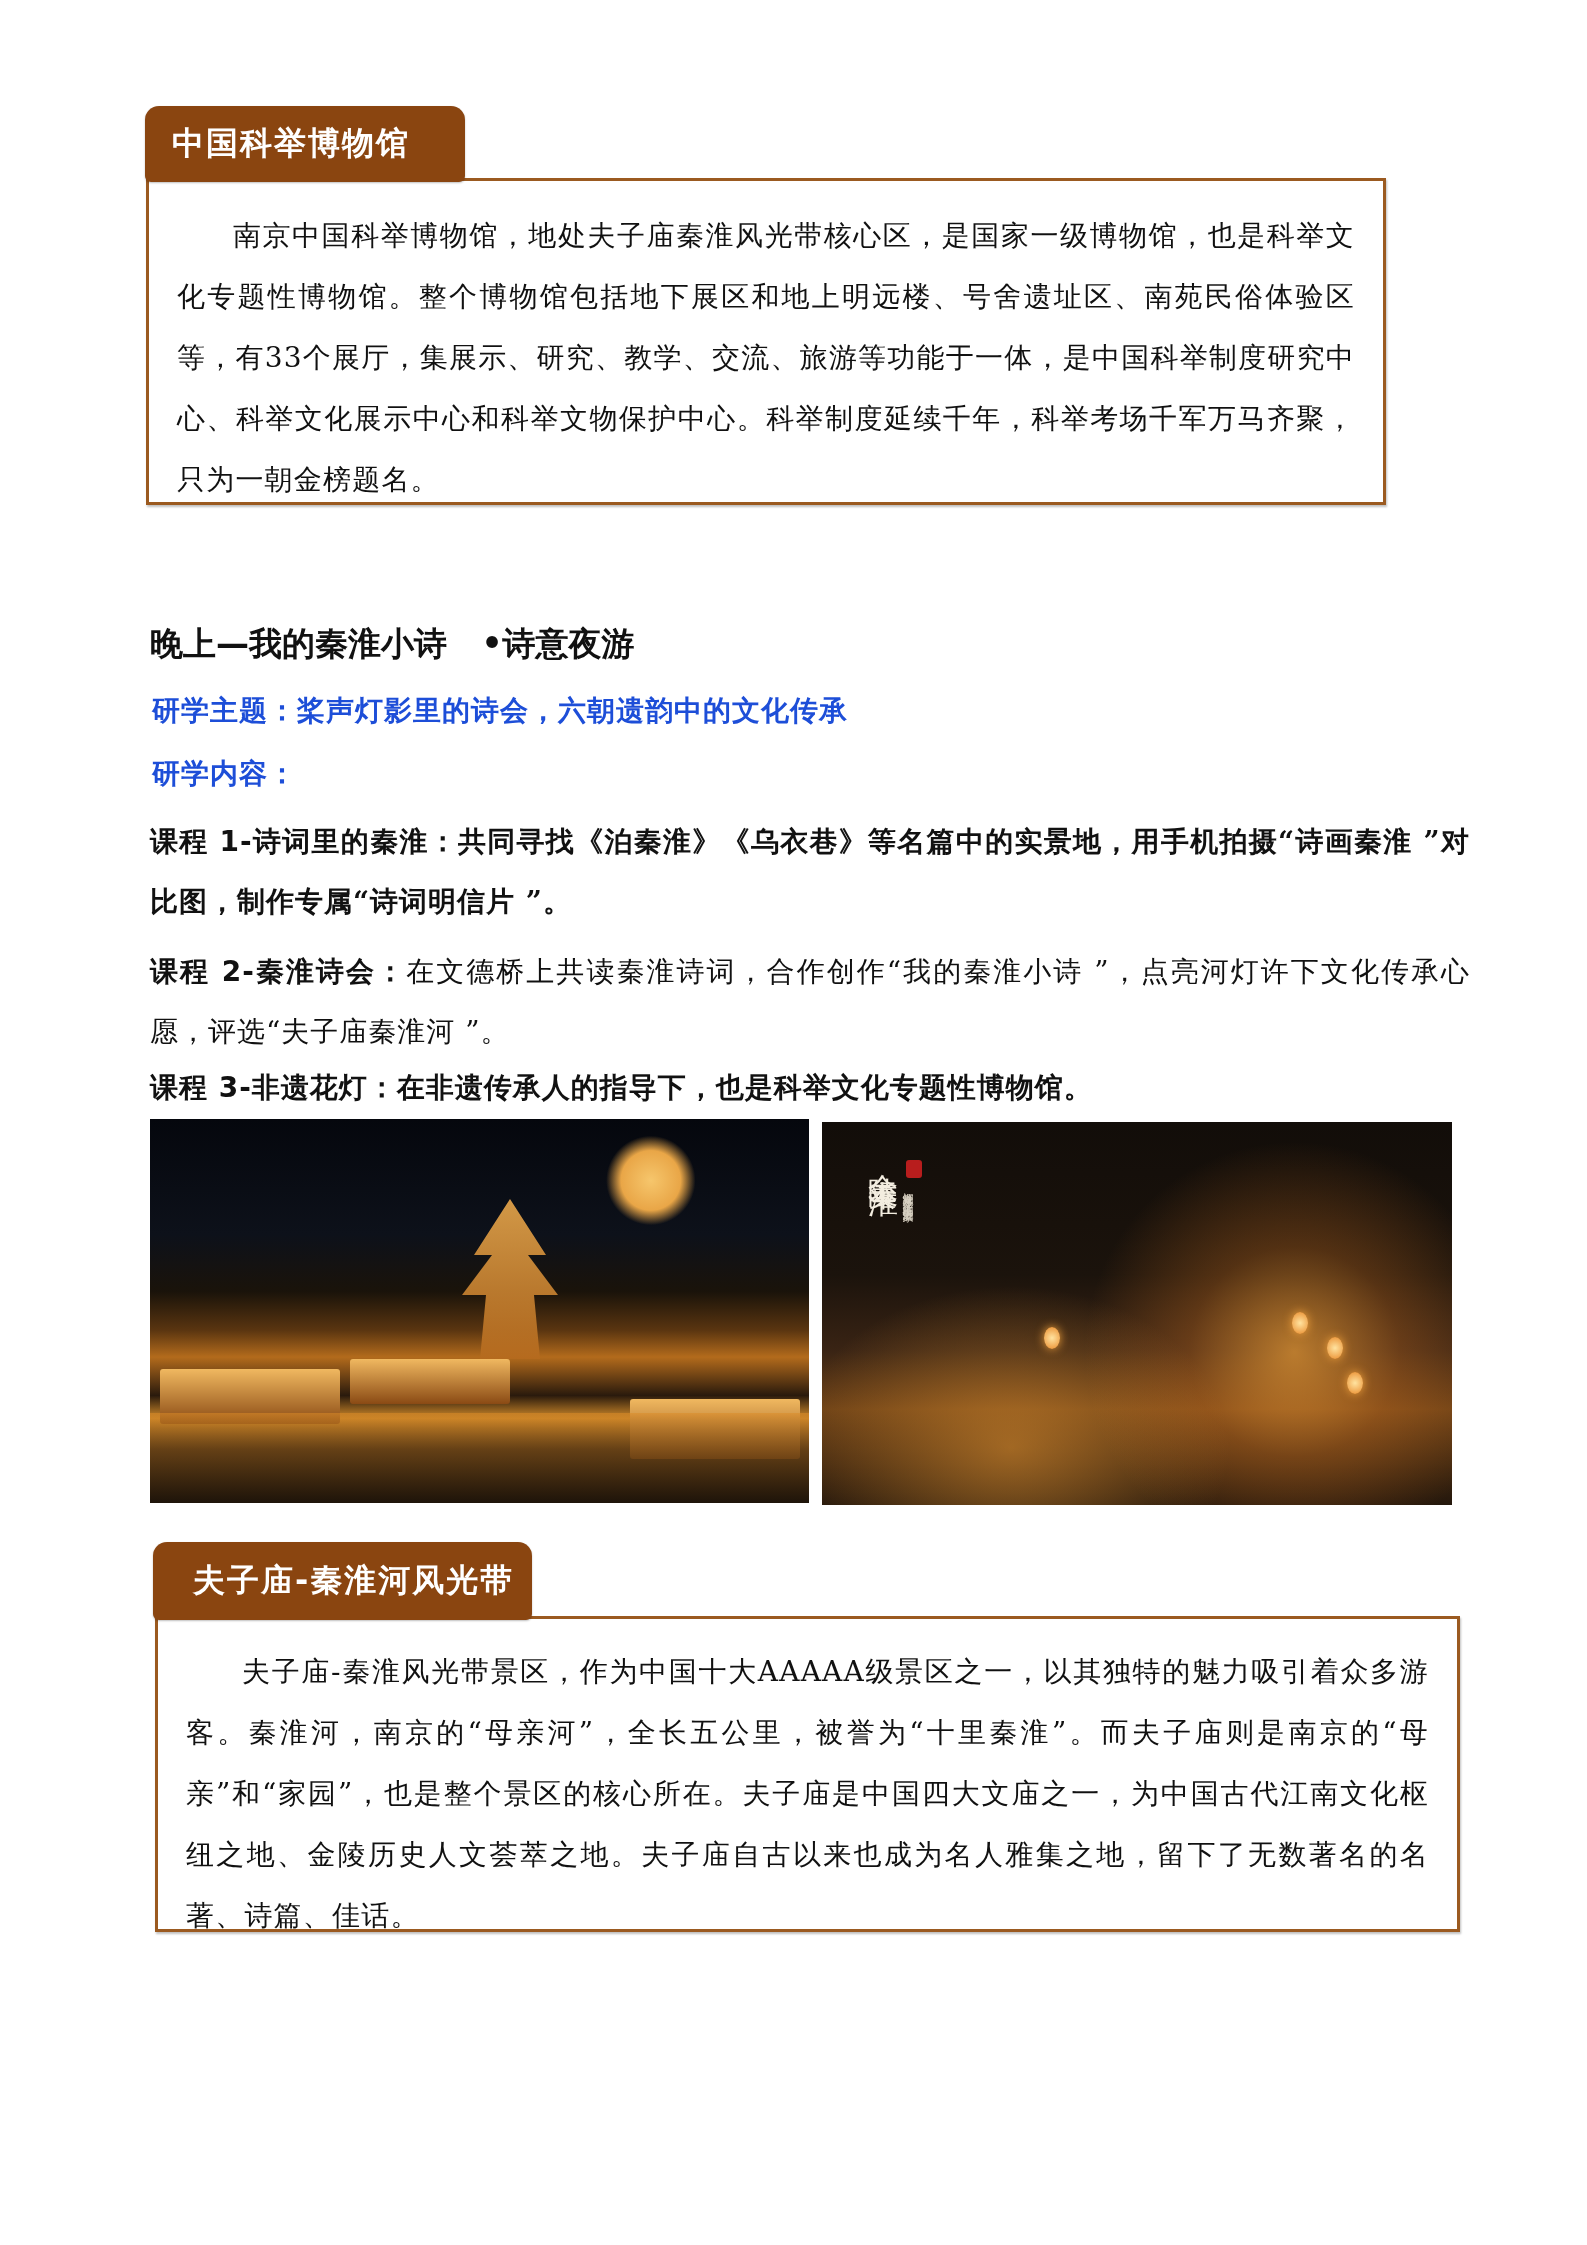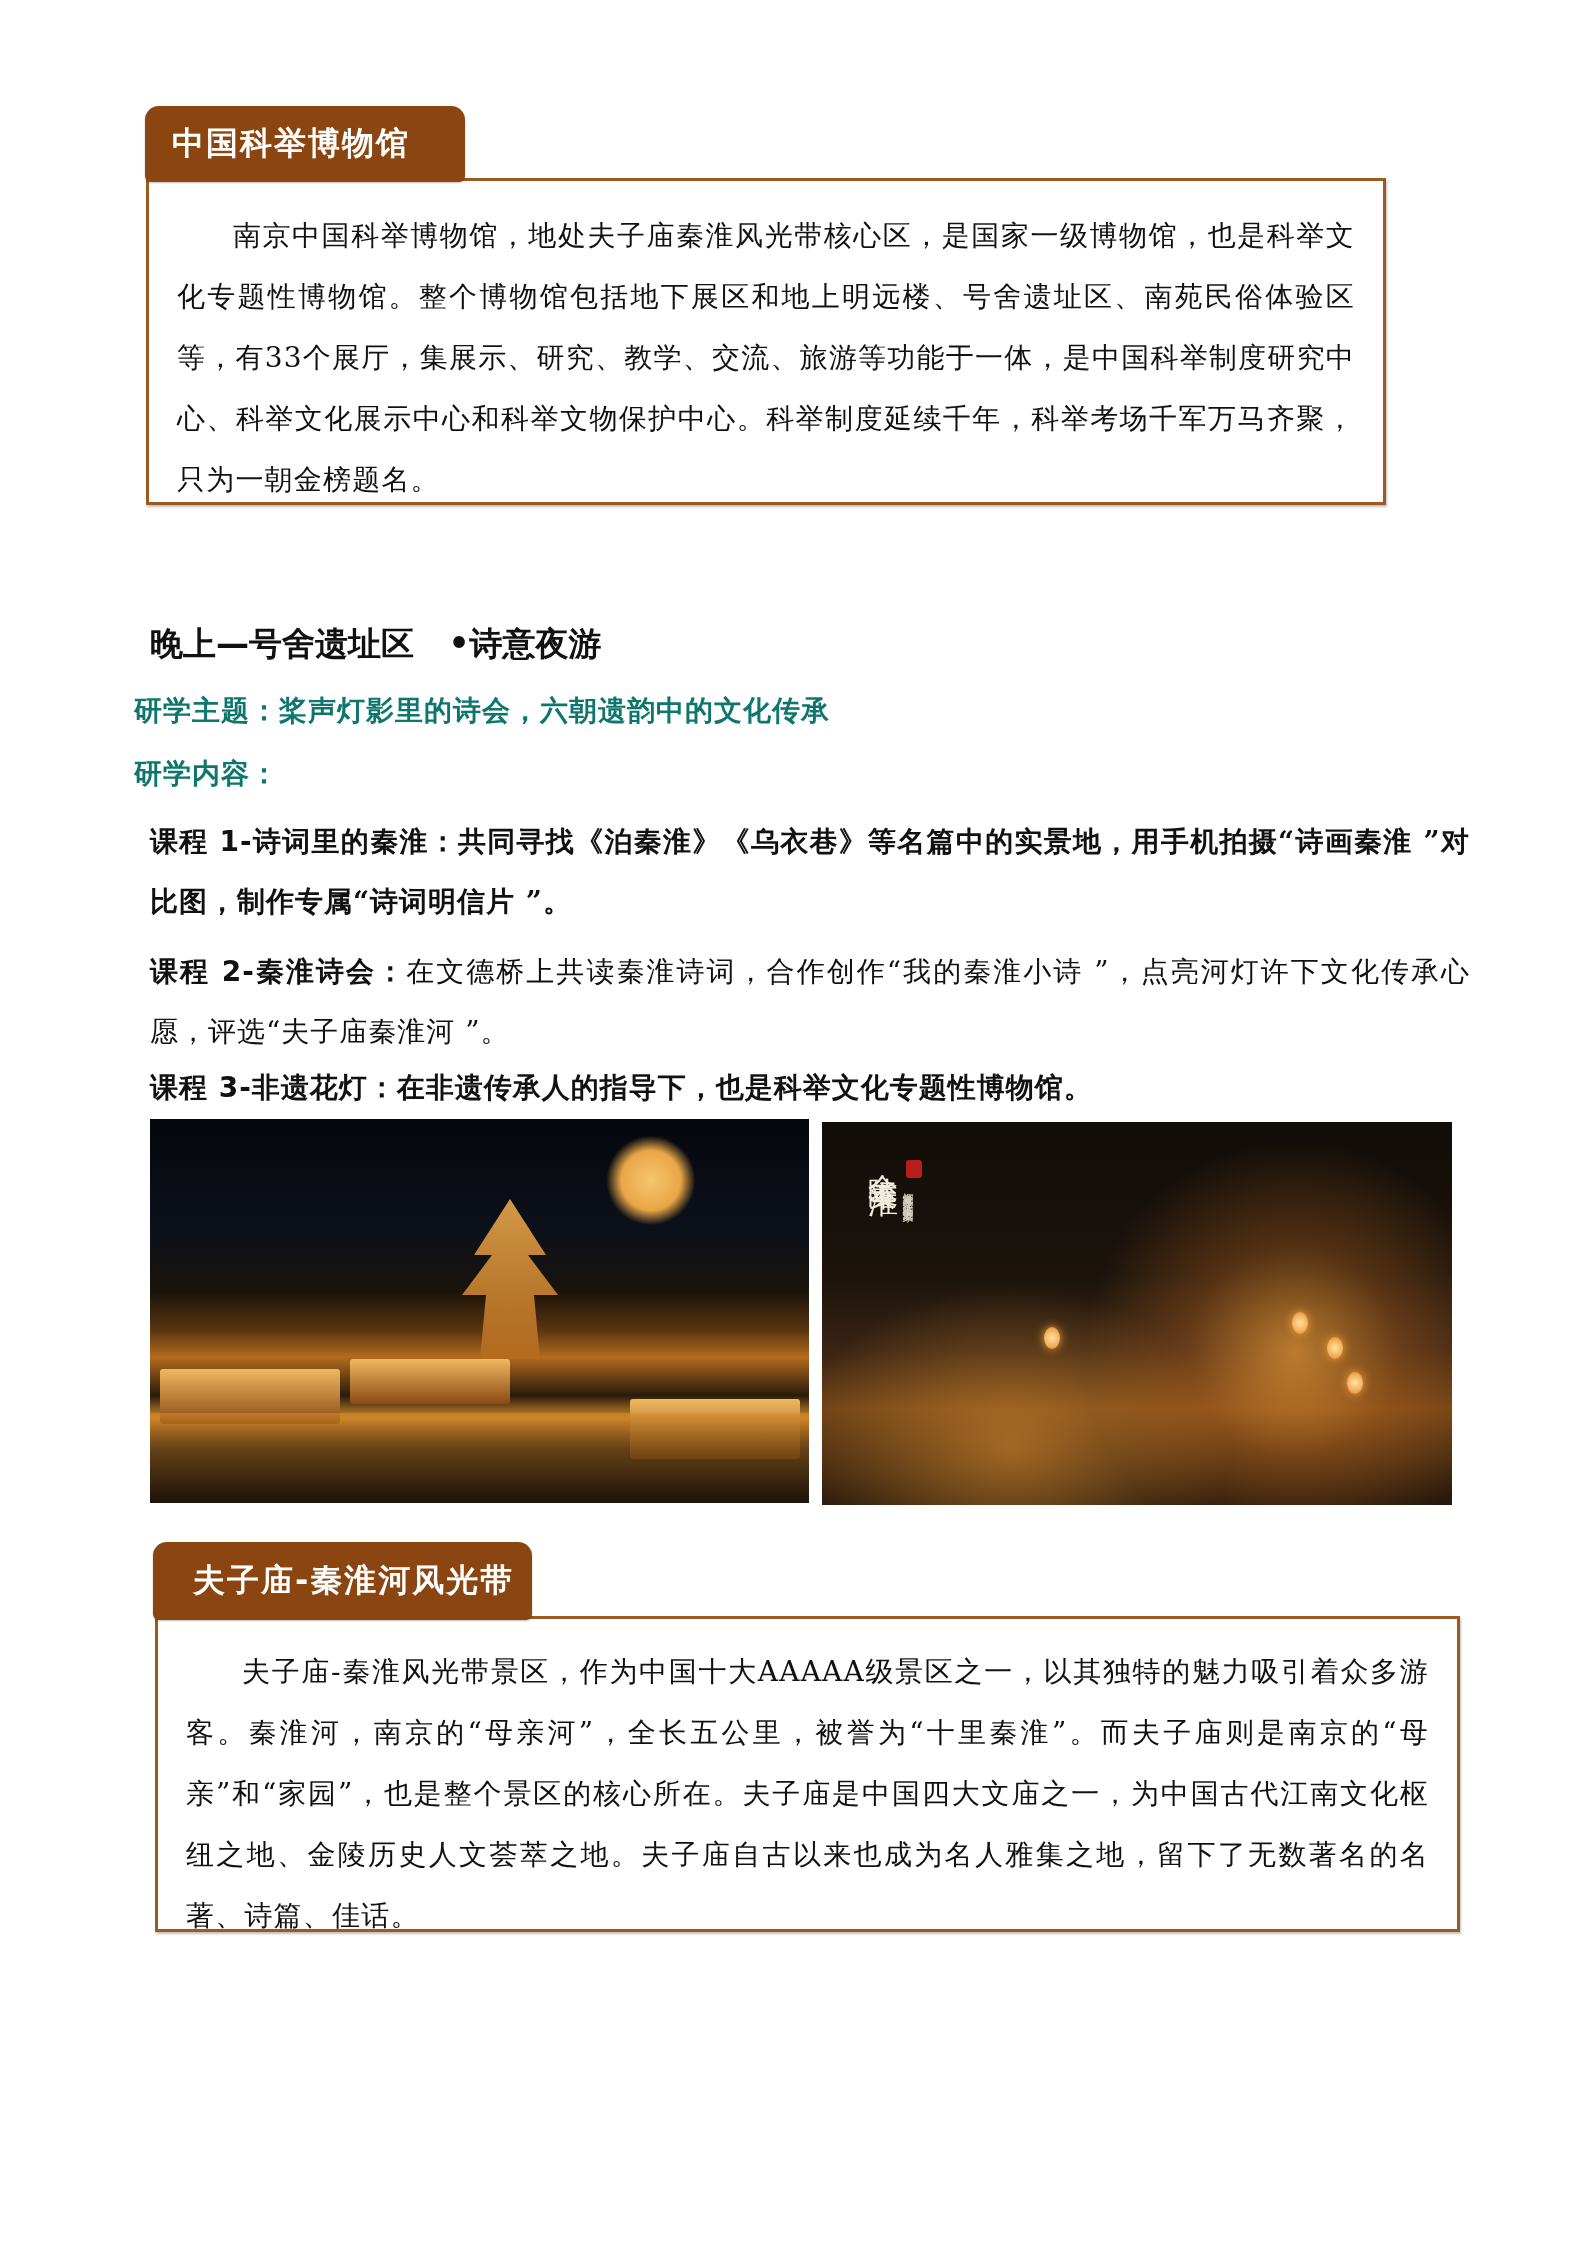--- a/index.html
+++ b/index.html
@@ -8,21 +8,21 @@
   .tab { position:absolute; background:#8a4510; color:#fff; border-radius:14px 14px 6px 6px;
          font-family:"DejaVu Sans","Liberation Sans",sans-serif; font-weight:bold;
          font-size:32px; letter-spacing:2px; display:flex; align-items:center; box-sizing:border-box;
          z-index:2; box-shadow:0 1px 2px rgba(0,0,0,.25); }
   .box { position:absolute; border:3px solid #9b5a20; box-sizing:border-box; background:#fff;
          box-shadow:1px 2px 2px rgba(0,0,0,.25); z-index:1; }
   .box p { margin:0; font-size:28px; line-height:61px; text-align:justify; text-indent:2em;
            letter-spacing:1.2px; }
   .h-main { position:absolute; left:150px; top:622px; font-size:33px; font-weight:bold;
             font-family:"DejaVu Sans","Liberation Sans",sans-serif; color:#111; white-space:pre; }
-  .h-sub { position:absolute; left:134px; font-size:28px; font-weight:bold; color:#0f766e;
+  .h-sub { position:absolute; left:152px; font-size:28px; font-weight:bold; color:#1d4ed8;
            font-family:"DejaVu Sans","Liberation Sans",sans-serif; letter-spacing:1px; }
   .course { position:absolute; left:150px; width:1320px; font-size:28px; line-height:60px;
             letter-spacing:1px; text-align:justify; }
   .course b { font-family:"DejaVu Sans","Liberation Sans",sans-serif; }
   .photo { position:absolute; overflow:hidden; }
   .photo1 { left:150px; top:1119px; width:659px; height:384px;
     background:
       radial-gradient(circle at 76% 16%, #f6c66c 0, #e9a647 5%, rgba(233,166,71,0) 7.5%),
       linear-gradient(180deg, #05070d 0%, #0d111a 30%, #1a130a 45%, #5a3510 55%, #b36b1c 62%, #2a1a0c 72%, #d08a2a 78%, #3b2410 86%, #1d1208 100%); }
   .photo2 { left:822px; top:1122px; width:630px; height:383px;
@@ -46,21 +46,21 @@
 </head>
 <body>
 
 <div class="tab" style="left:145px; top:106px; width:320px; height:76px; padding-left:27px;">
   <span>中国科举博物馆</span>
 </div>
 <div class="box" style="left:146px; top:178px; width:1240px; height:327px; padding:24px 28px 0 28px;">
   <p>南京中国科举博物馆，地处夫子庙秦淮风光带核心区，是国家一级博物馆，也是科举文化专题性博物馆。整个博物馆包括地下展区和地上明远楼、号舍遗址区、南苑民俗体验区等，有33个展厅，集展示、研究、教学、交流、旅游等功能于一体，是中国科举制度研究中心、科举文化展示中心和科举文物保护中心。科举制度延续千年，科举考场千军万马齐聚，只为一朝金榜题名。</p>
 </div>
 
-<div class="h-main">晚上—号舍遗址区   •诗意夜游</div>
+<div class="h-main">晚上—我的秦淮小诗   •诗意夜游</div>
 <div class="h-sub" style="top:692px;">研学主题：桨声灯影里的诗会，六朝遗韵中的文化传承</div>
 <div class="h-sub" style="top:755px;">研学内容：</div>
 
 <div class="course" style="top:812px;font-weight:bold;">
   <b>课程 1-诗词里的秦淮：</b><span>共同寻找《泊秦淮》《乌衣巷》等名篇中的实景地，用手机拍摄“诗画秦淮 ”对比图，制作专属“诗词明信片 ”。</span>
 </div>
 <div class="course" style="top:942px;">
   <b>课程 2-秦淮诗会：</b><span>在文德桥上共读秦淮诗词，合作创作“我的秦淮小诗 ”，点亮河灯许下文化传承心愿，评选“夫子庙秦淮河 ”。</span>
 </div>
 <div class="course" style="top:1058px; font-weight:bold; font-family:'DejaVu Sans','Liberation Sans',sans-serif;">

